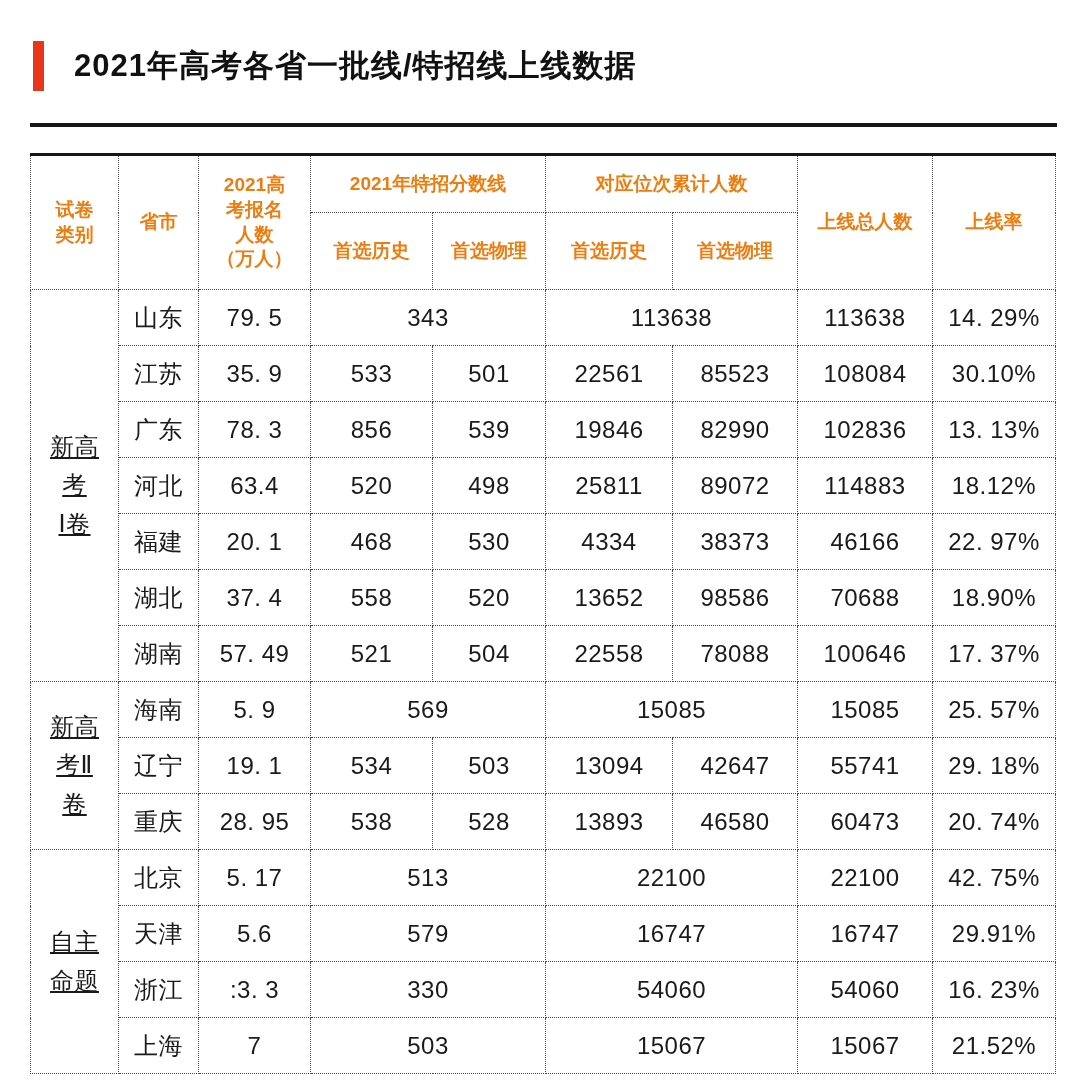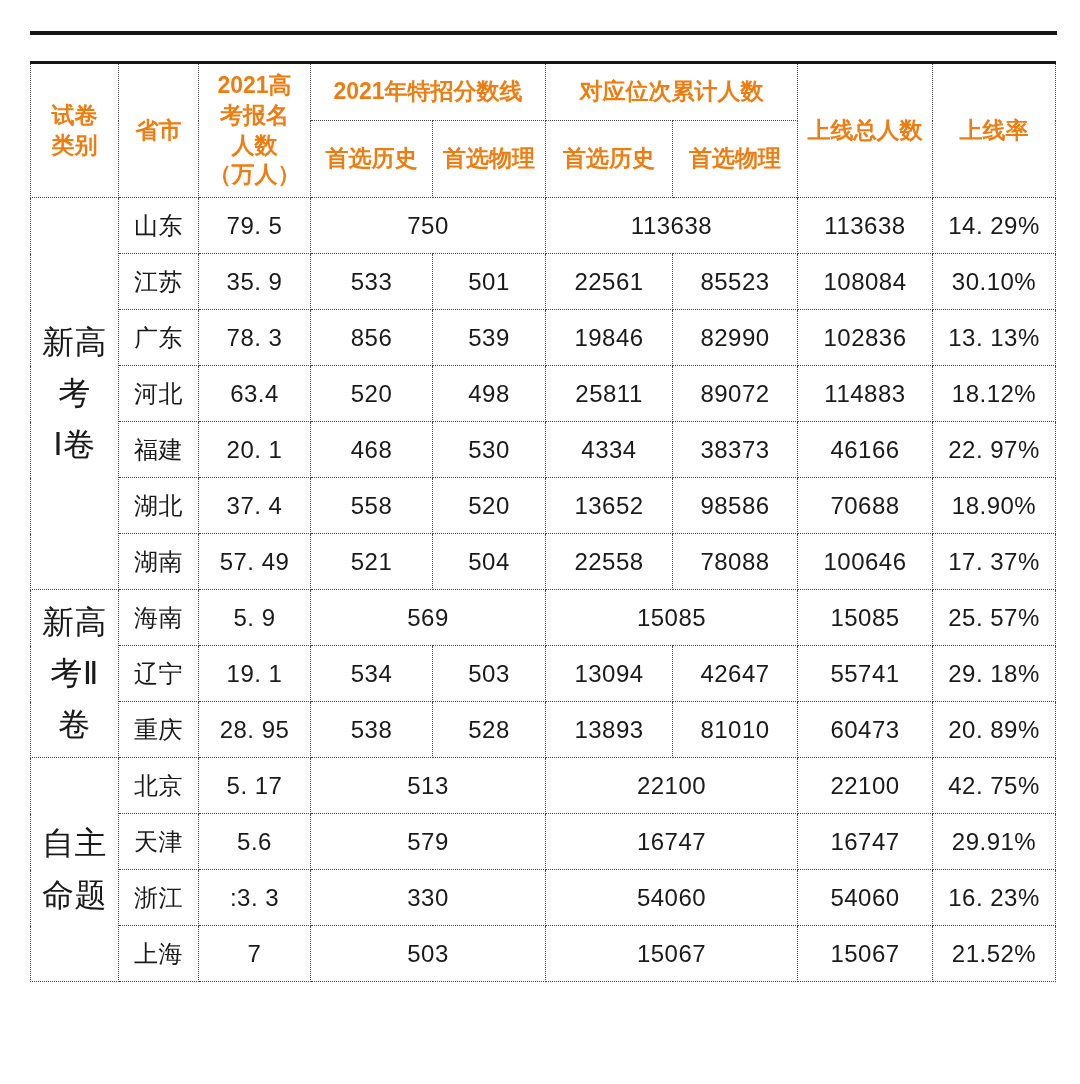--- a/index.html
+++ b/index.html
@@ -34,34 +34,38 @@
     border-left: 1px dotted #4a4a4a;
     border-right: 1px dotted #4a4a4a;
     border-bottom: 1px dotted #4a4a4a;
   }
   .data-table th, .data-table td {
     border: 1px dotted #4a4a4a;
     text-align: center; vertical-align: middle;
     overflow: hidden;
   }
   .data-table th {
-    color: #ee7d11; font-weight: 600; font-size: 23px;
+    color: #ee7d11; font-weight: 600; font-size: 19px;
     line-height: 1.3;
   }
   .data-table thead tr.hrow1 th { height: 58px; }
   .data-table thead tr.hrow2 th { height: 77px; }
   .data-table td { font-size: 24px; height: 56px; letter-spacing: 0.5px; }
   .pre { white-space: pre-line; }
-  td.group-cell { font-size: 32px; line-height: 1.6; color: #1a1a1a; }
+  td.group-cell { font-size: 24px; line-height: 1.6; color: #1a1a1a; text-decoration: underline; }
 </style>
 </head>
 <body>
 
 <div class="page">
 
+  <header class="title-row">
+    <span class="accent-bar"></span>
+    <h1 class="page-title">2021年高考各省一批线/特招线上线数据</h1>
+  </header>
 
   <div class="title-rule"></div>
 
   <table class="data-table">
     <colgroup>
       <col style="width:88px">
         <col style="width:80px">
         <col style="width:112px">
       <col style="width:122px">
         <col style="width:113px">
@@ -91,21 +95,21 @@
         <th>首选物理</th>
       </tr>
     </thead>
     <tbody>
       <tr>
         <td rowspan="7" class="group-cell pre">新高
 考
 Ⅰ卷</td>
         <td>山东</td>
         <td>79. 5</td>
-        <td colspan="2">750</td>
+        <td colspan="2">343</td>
         <td colspan="2">113638</td>
         <td>113638</td>
         <td>14. 29%</td>
       </tr>
       <tr>
         <td>江苏</td>
         <td>35. 9</td>
         <td>533</td>
         <td>501</td>
         <td>22561</td>
@@ -183,23 +187,23 @@
         <td>42647</td>
         <td>55741</td>
         <td>29. 18%</td>
       </tr>
       <tr>
         <td>重庆</td>
         <td>28. 95</td>
         <td>538</td>
         <td>528</td>
         <td>13893</td>
-        <td>81010</td>
+        <td>46580</td>
         <td>60473</td>
-        <td>20. 89%</td>
+        <td>20. 74%</td>
       </tr>
       <tr>
         <td rowspan="4" class="group-cell pre">自主
 命题</td>
         <td>北京</td>
         <td>5. 17</td>
         <td colspan="2">513</td>
         <td colspan="2">22100</td>
         <td>22100</td>
         <td>42. 75%</td>

